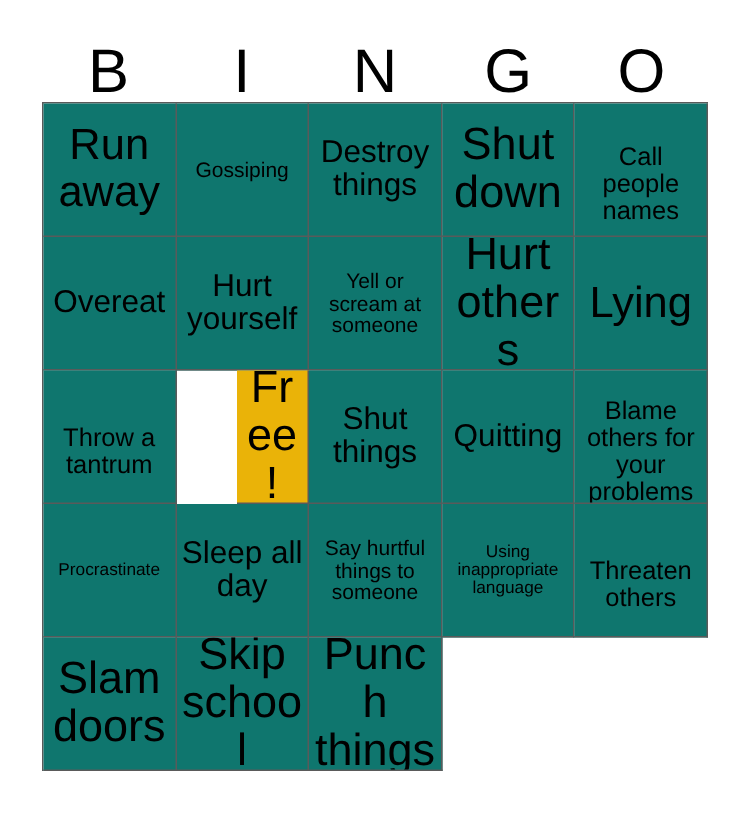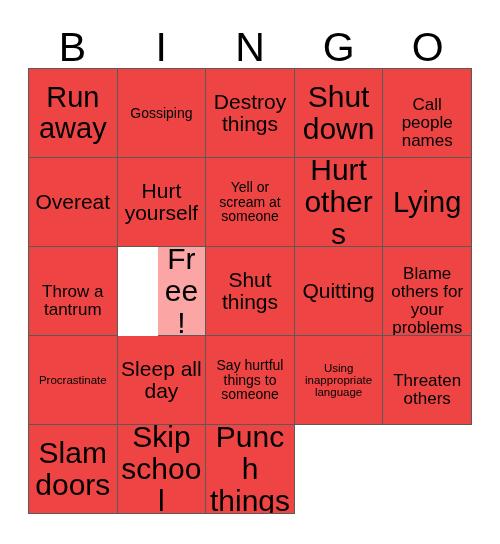--- a/index.html
+++ b/index.html
@@ -53,40 +53,40 @@
   .cell {
     border-right: 1px solid #5a5a5a;
     border-bottom: 1px solid #5a5a5a;
     box-sizing: border-box;
     display: flex;
     align-items: center;
     justify-content: center;
     text-align: center;
     padding: 1px 3px;
     color: #000000;
-    background: #ef4444;
+    background: #0f766e;
     overflow: hidden;
   }
   .cell .txt {
     display: block;
     width: 100%;
     line-height: 1.06;
     word-wrap: break-word;
   }
 
   
   .s-xxl .txt { font-size: 29px; }
   .s-xl  .txt { font-size: 30px; }
   .s-l   .txt { font-size: 21px; }
   .s-m   .txt { font-size: 17px; margin-top: 20px; }
   .s-s   .txt { font-size: 14px; }
   .s-xs  .txt { font-size: 11.5px; }
 
   .cell.free {
-    background: #fca5a5;
+    background: #eab308;
     margin-left: 40px;
   }
 </style>
 </head>
 <body>
 
 <div id="card">
 
   <div id="header">
     <div class="header-letter">

